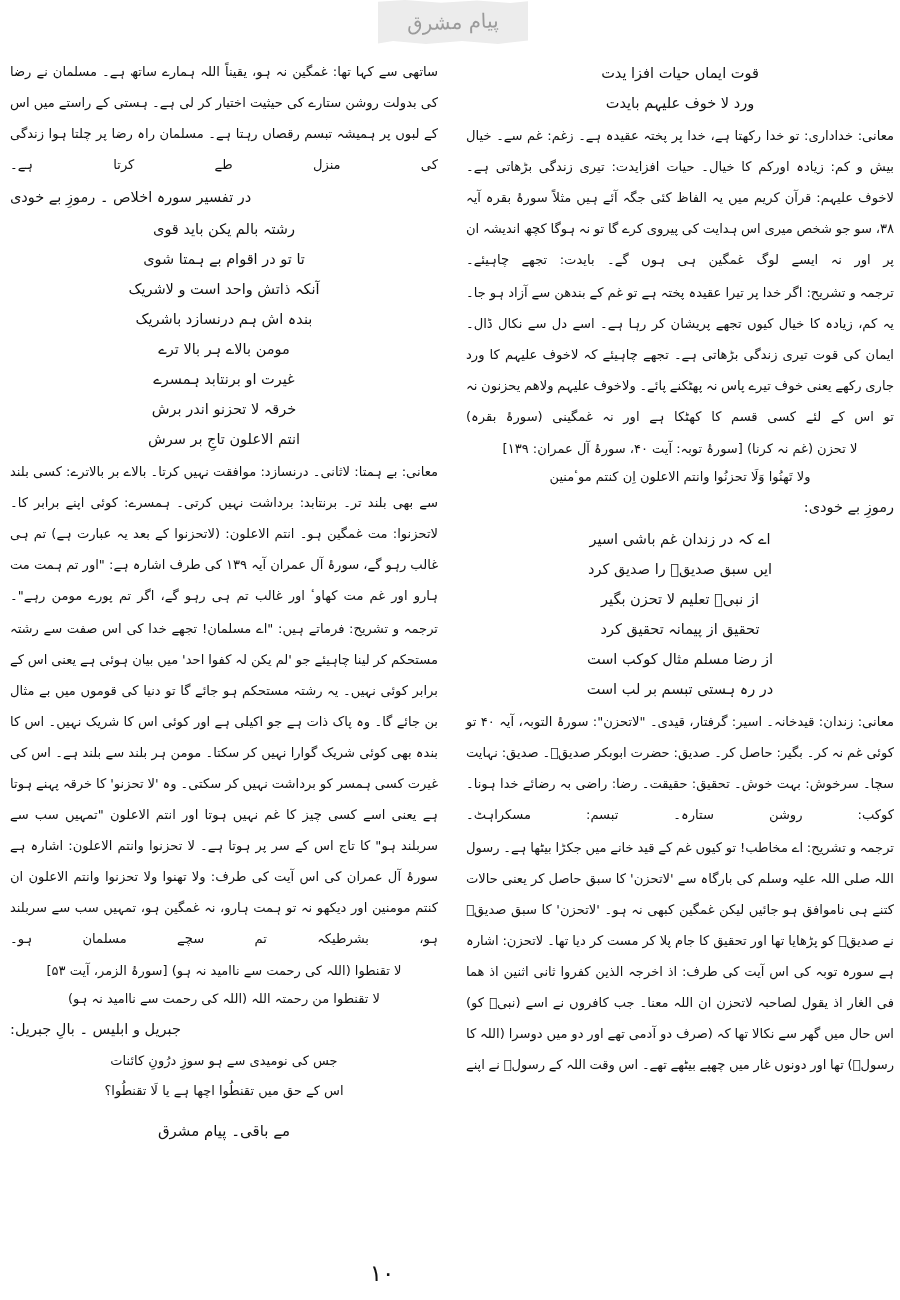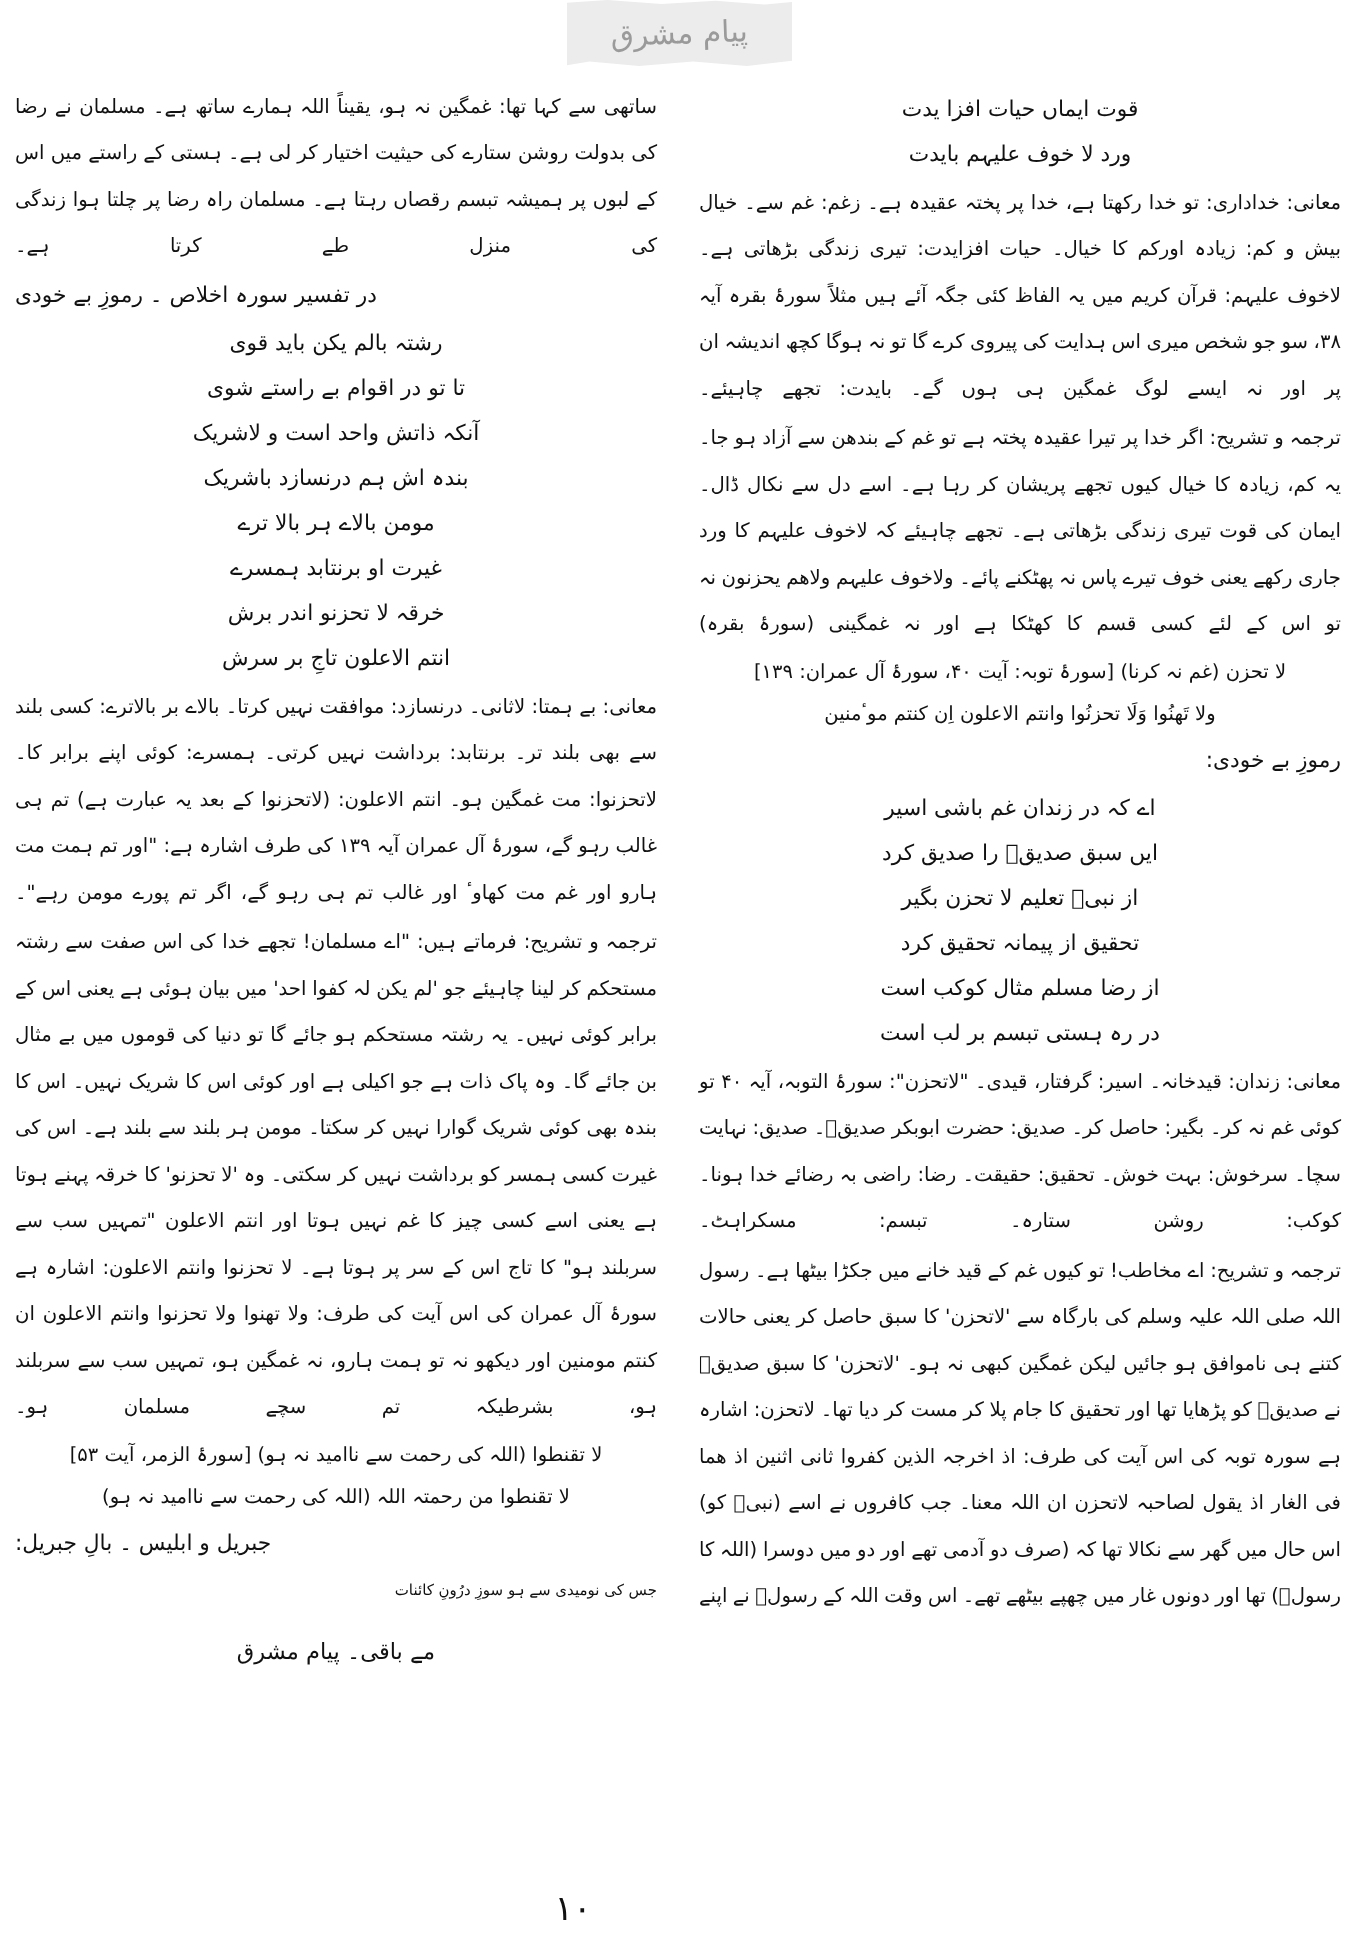--- a/index.html
+++ b/index.html
@@ -93,23 +93,22 @@
     text-align: right;
   }
   .verse-line {
     font-size: 14.5px;
     line-height: 30px;
     text-align: center;
     letter-spacing: 0.6px;
     white-space: nowrap;
   }
   .verse-line.ur {
-    font-size: 10px;
+    font-size: 13px;
     letter-spacing: 0.2px;
-    text-align: right;
   }
   .quote-line {
     font-size: 13px;
     line-height: 29px;
     text-align: center;
     letter-spacing: 0.2px;
   }
   .quote-line.tight { line-height: 27px; }
   .sig-line {
     font-size: 15px;
@@ -172,40 +171,41 @@
   </div>
 
   <div class="column left">
 
     <p class="prose jfill">ساتھی سے کہا تھا: غمگین نہ ہو، یقیناً اللہ ہمارے ساتھ ہے۔ مسلمان نے رضا کی بدولت روشن ستارے کی حیثیت اختیار کر لی ہے۔ ہستی کے راستے میں اس کے لبوں پر ہمیشہ تبسم رقصاں رہتا ہے۔ مسلمان راہ رضا پر چلتا ہوا زندگی کی منزل طے کرتا ہے۔</p>
 
     <div class="verse-heading">در تفسیر سورہ اخلاص ۔ رموزِ بے خودی</div>
 
     <div class="verse-block">
       <div class="verse-line">رشتہ بالم یکن باید قوی</div>
-      <div class="verse-line">تا تو در اقوام بے راستے شوی</div>
+      <div class="verse-line">تا تو در اقوام بے ہمتا شوی</div>
       <div class="verse-line">آنکہ ذاتش واحد است و لاشریک</div>
       <div class="verse-line">بندہ اش ہم درنسازد باشریک</div>
       <div class="verse-line">مومن بالاے ہر بالا ترے</div>
       <div class="verse-line">غیرت او برنتابد ہمسرے</div>
       <div class="verse-line">خرقہ لا تحزنو اندر برش</div>
       <div class="verse-line">انتم الاعلون تاجِ بر سرش</div>
     </div>
 
     <p class="prose jfill">معانی: بے ہمتا: لاثانی۔ درنسازد: موافقت نہیں کرتا۔ بالاے بر بالاترے: کسی بلند سے بھی بلند تر۔ برنتابد: برداشت نہیں کرتی۔ ہمسرے: کوئی اپنے برابر کا۔ لاتحزنوا: مت غمگین ہو۔ انتم الاعلون: (لاتحزنوا کے بعد یہ عبارت ہے) تم ہی غالب رہو گے، سورۂ آل عمران آیہ ۱۳۹ کی طرف اشارہ ہے: "اور تم ہمت مت ہارو اور غم مت کھاوٴ اور غالب تم ہی رہو گے، اگر تم پورے مومن رہے"۔</p>
 
     <p class="prose jfill">ترجمہ و تشریح: فرماتے ہیں: "اے مسلمان! تجھے خدا کی اس صفت سے رشتہ مستحکم کر لینا چاہیئے جو 'لم یکن لہ کفوا احد' میں بیان ہوئی ہے یعنی اس کے برابر کوئی نہیں۔ یہ رشتہ مستحکم ہو جائے گا تو دنیا کی قوموں میں بے مثال بن جائے گا۔ وہ پاک ذات ہے جو اکیلی ہے اور کوئی اس کا شریک نہیں۔ اس کا بندہ بھی کوئی شریک گوارا نہیں کر سکتا۔ مومن ہر بلند سے بلند ہے۔ اس کی غیرت کسی ہمسر کو برداشت نہیں کر سکتی۔ وہ 'لا تحزنو' کا خرقہ پہنے ہوتا ہے یعنی اسے کسی چیز کا غم نہیں ہوتا اور انتم الاعلون "تمہیں سب سے سربلند ہو" کا تاج اس کے سر پر ہوتا ہے۔ لا تحزنوا وانتم الاعلون: اشارہ ہے سورۂ آل عمران کی اس آیت کی طرف: ولا تھنوا ولا تحزنوا وانتم الاعلون ان کنتم مومنین اور دیکھو نہ تو ہمت ہارو، نہ غمگین ہو، تمہیں سب سے سربلند ہو، بشرطیکہ تم سچے مسلمان ہو۔</p>
 
     <div class="quote-line">لا تقنطوا (اللہ کی رحمت سے ناامید نہ ہو) [سورۂ الزمر، آیت ۵۳]</div>
     <div class="quote-line tight">لا تقنطوا من رحمتہ اللہ (اللہ کی رحمت سے ناامید نہ ہو)</div>
 
     <div class="verse-heading">جبریل و ابلیس ۔ بالِ جبریل:</div>
 
     <div class="verse-block">
       <div class="verse-line ur">جس کی نومیدی سے ہو سوزِ درُونِ کائنات</div>
+      <div class="verse-line ur">اس کے حق میں تقنطُوا اچھا ہے یا لَا تقنطُوا؟</div>
     </div>
 
     <div class="sig-line">مے باقی۔ پیام مشرق</div>
 
   </div>
 
 </div>
 
 <div class="page-number">١٠</div>
 

